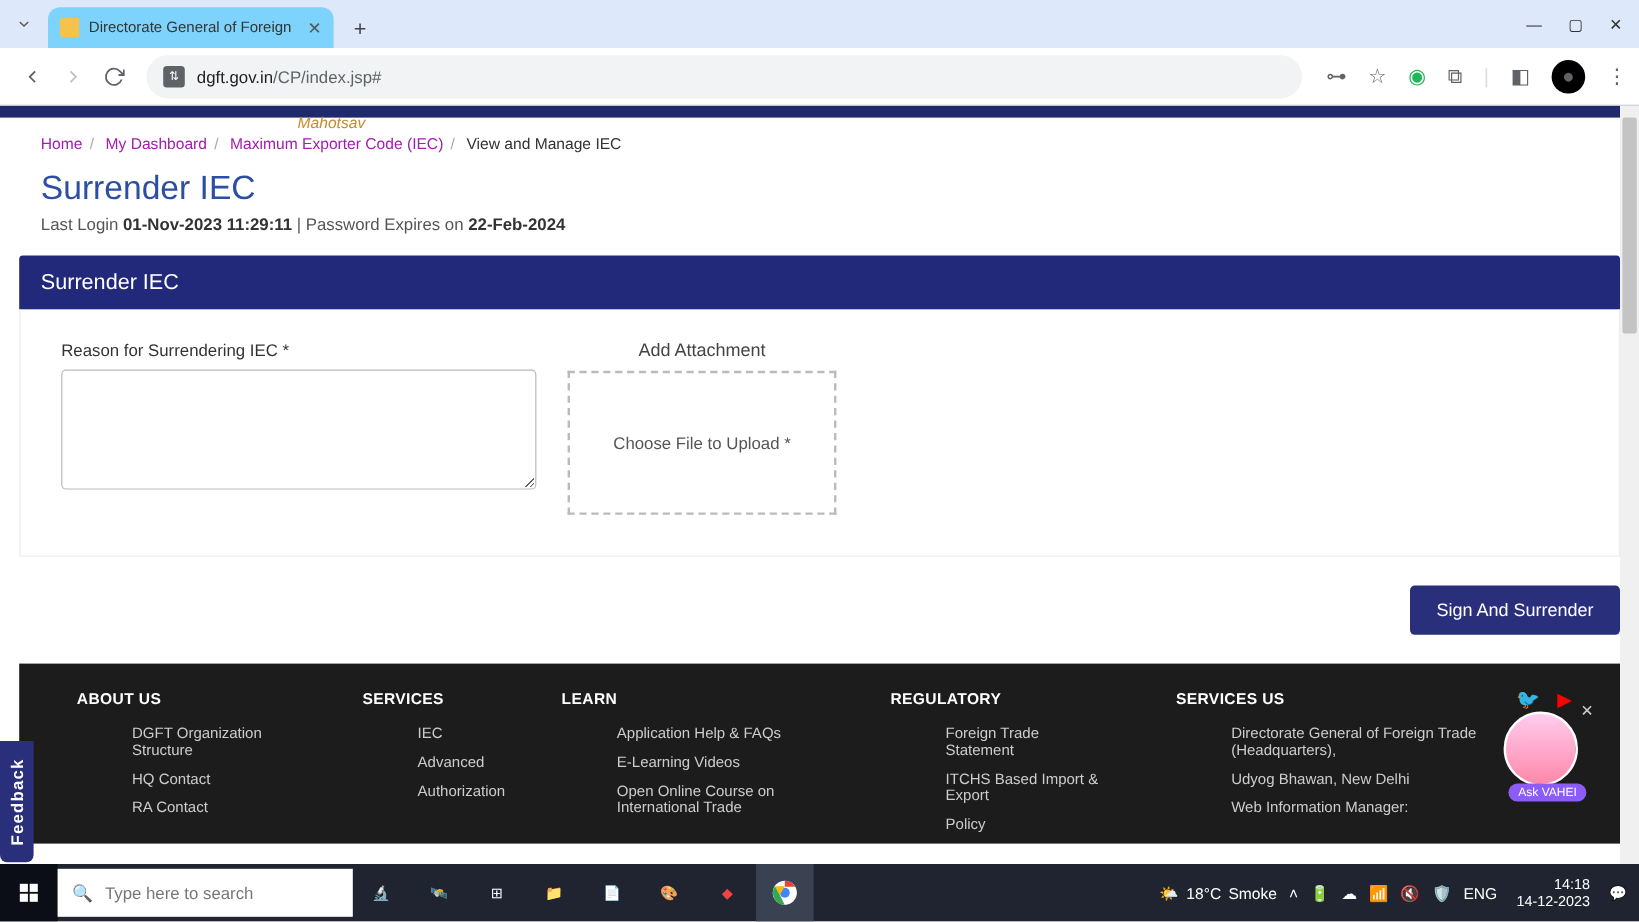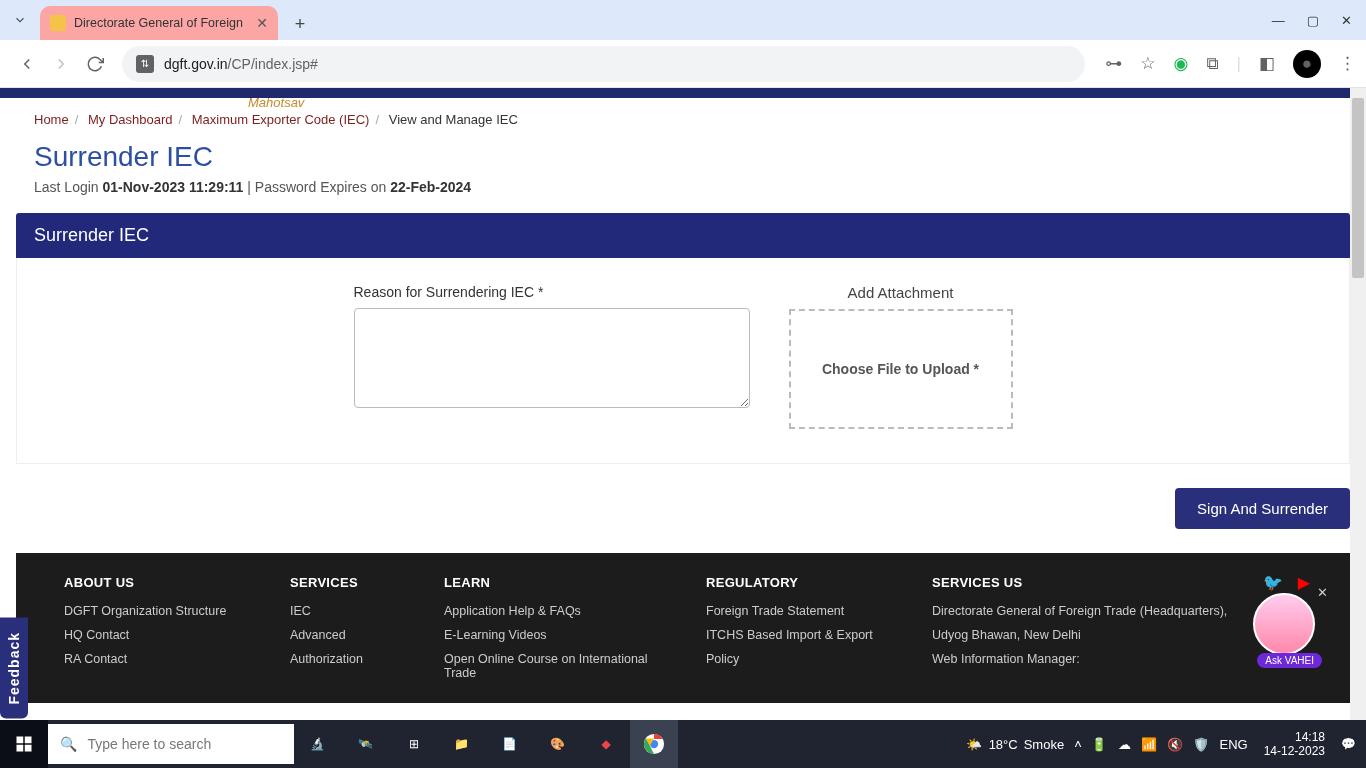--- a/index.html
+++ b/index.html
@@ -1,21 +1,21 @@
 <!DOCTYPE html>
 <html><head>
 <meta charset="utf-8">
 <style>
 * { margin: 0; padding: 0; box-sizing: border-box; font-family: "Segoe UI", Arial, sans-serif; }
 body { background: #fff; overflow: hidden; width: 1366px; height: 768px; position: relative; }
 
 
 .chrome-top { background: #dde8fb; height: 40px; display: flex; align-items: flex-end; }
 .tab-drop { width: 40px; height: 40px; display:flex; align-items:center; justify-content:center; color:#444;}
-.tab { background: #fca5a5; border-radius: 10px 10px 0 0; height: 34px; width: 238px; display: flex; align-items: center; padding: 0 10px; font-size: 12.5px; color: #333; position: relative; }
+.tab { background: #7dd3fc; border-radius: 10px 10px 0 0; height: 34px; width: 238px; display: flex; align-items: center; padding: 0 10px; font-size: 12.5px; color: #333; position: relative; }
 .tab .favicon { width: 16px; height: 16px; background: #f5c24a; border-radius: 2px; margin-right: 8px; flex-shrink:0;}
 .tab .title { overflow: hidden; white-space: nowrap; text-overflow: ellipsis; flex:1; }
 .tab .close { margin-left: 8px; color: #555; font-size: 14px; }
 .new-tab { width: 28px; height: 28px; display:flex; align-items:center; justify-content:center; color:#444; margin-left:8px; margin-bottom:2px; font-size:18px;}
 .chrome-right { margin-left: auto; display:flex; align-items:center; gap: 22px; padding-right: 14px; height:40px;}
 .chrome-right span { color:#333; font-size:13px;}
 
 .chrome-bar { background:#fff; height: 48px; display:flex; align-items:center; padding: 0 10px; border-bottom: 1px solid #e3e3e3;}
 .nav-btn { width:34px; height:34px; display:flex; align-items:center; justify-content:center; color:#5f6368; font-size:18px;}
 .nav-btn.disabled { opacity:.4; }
@@ -27,62 +27,62 @@
 .avatar { width:28px; height:28px; border-radius:50%; background:#000; color:#fff; display:flex; align-items:center; justify-content:center; font-size:9px;}
 
 
 .viewport { position:absolute; top:88px; left:0; right:0; bottom:48px; overflow:hidden; }
 .page-top-strip { background:#1e2a6b; height:10px; }
 .page-inner { padding: 0 16px; position:relative; }
 .mahotsav { color:#c78a2a; font-size:13px; position:absolute; left:248px; top:-3px; font-style:italic;}
 
 
 .breadcrumb { font-size: 13px; color:#666; padding: 14px 18px 10px; }
-.breadcrumb a { color:#7f1d1d; text-decoration:none;}
+.breadcrumb a { color:#a21caf; text-decoration:none;}
 .breadcrumb .sep { color:#aaa; padding: 0 6px;}
 .breadcrumb .current { color:#333; }
 
 h1.page-title { color:#2c4fa3; font-weight: 500; font-size: 28px; padding: 4px 18px 6px;}
 .login-line { font-size: 14px; color:#555; padding: 0 18px 14px;}
 .login-line b { color:#333; font-weight:600;}
 
 .panel-head { background:#22297a; color:#fff; font-size:18px; padding: 12px 18px; margin: 4px 0 0; border-radius: 3px 3px 0 0;}
 .panel-body { background:#fff; padding: 26px 34px 34px; border:1px solid #eee; border-top:none;}
 
-.form-row { display:flex; gap:39px; align-items:flex-start;justify-content:center;}
+.form-row { display:flex; gap:26px; align-items:flex-start;}
 .form-col { }
 .lbl { font-size: 14px; color:#333; margin-bottom: 8px; display:block;}
 textarea.reason { width: 396px; height: 100px; border:1px solid #bbb; border-radius:4px; padding:8px; font-family:inherit; font-size:14px; resize:both;}
 
 .attach-col { text-align:center;}
 .attach-title { font-size: 15px; color:#444; margin-bottom: 8px; font-weight:500;}
-.dropzone { border: 2px dashed #bbb; width: 224px; height: 120px; display:flex; align-items:center; justify-content:center; color:#555; font-weight:700; font-size:14px;}
+.dropzone { border: 2px dashed #bbb; width: 224px; height: 120px; display:flex; align-items:center; justify-content:center; color:#555; font-weight:400; font-size:14px;}
 .attach-hint { font-size: 13px; color:#666; text-align:left; margin-top:6px; line-height:1.5;}
 
 .action-row { text-align:right; padding: 24px 0 6px;}
 .btn-primary { background:#2a2f7c; color:#fff; border:none; border-radius:4px; padding: 12px 22px; font-size:15px; font-weight:500; cursor:pointer;}
 
 
 .feedback-tab { position:absolute; left:0; top:530px; background:#2a2f7c; color:#fff; writing-mode: vertical-rl; transform: rotate(180deg); padding: 14px 6px; font-size:14px; border-radius: 6px 6px 0 0; font-weight:600; letter-spacing:1px;}
 
 
 .footer { background:#1c1c1c; color:#ddd; padding: 22px 48px 0; position:absolute; bottom:0; left:16px; right:16px; font-size:13px;}
-.footer-cols { display:flex; gap: 4px; }
+.footer-cols { display:flex; gap: 16px; }
 .fc { padding-right: 40px;}
 .fc.c1 { width: 222px;}
 .fc.c2 { width: 150px;}
 .fc.c3 { width: 222px;}
 .fc.c4 { width: 258px;}
 .fc.c5 { flex:1;}
 .fc h4 { color:#fff; font-size:13px; font-weight:700; margin-bottom:14px; letter-spacing:.3px;}
-.fc a { display:block; color:#ccc; text-decoration:none; margin-bottom:10px; font-size:12.5px;}
+.fc a { display:block; color:#ccc; text-decoration:none; margin-bottom:10px; font-size:12.5px;margin-left:46px;}
 .footer-social { position:absolute; right:40px; top:20px; display:flex; gap:14px; color:#bbb;}
 .footer-social span { font-size:16px;}
 .chat-bubble { position:absolute; right:35px; top:40px; width:62px; height:62px; border-radius:50%; background:linear-gradient(#fce, #f8a); border: 2px solid #fff;}
-.chat-label { position:absolute; right:28px; top:100px; background:#6d28d9; color:#fff; font-size:10px; padding:2px 8px; border-radius:8px;}
+.chat-label { position:absolute; right:28px; top:100px; background:#8b5cf6; color:#fff; font-size:10px; padding:2px 8px; border-radius:8px;}
 .close-chat { position:absolute; right: 22px; top: 32px; color:#ccc; font-size:13px;}
 
 
 .taskbar { position:absolute; left:0; right:0; bottom:0; height:48px; background:#1f2430; display:flex; align-items:center; color:#fff; font-size:12px;}
 .start { width:48px; height:48px; display:flex; align-items:center; justify-content:center; background:#0b0e16;}
 .start svg { width:18px; height:18px;}
 .search-box { background:#fff; color:#777; height:40px; width: 246px; margin:0 0 0 0; display:flex; align-items:center; padding:0 12px; font-size:14px;}
 .search-box .sicon { margin-right:10px; color:#333;}
 .tb-icons { display:flex; align-items:center; height:48px;}
 .tb-icons .ti { width:48px; height:48px; display:flex; align-items:center; justify-content:center;}

